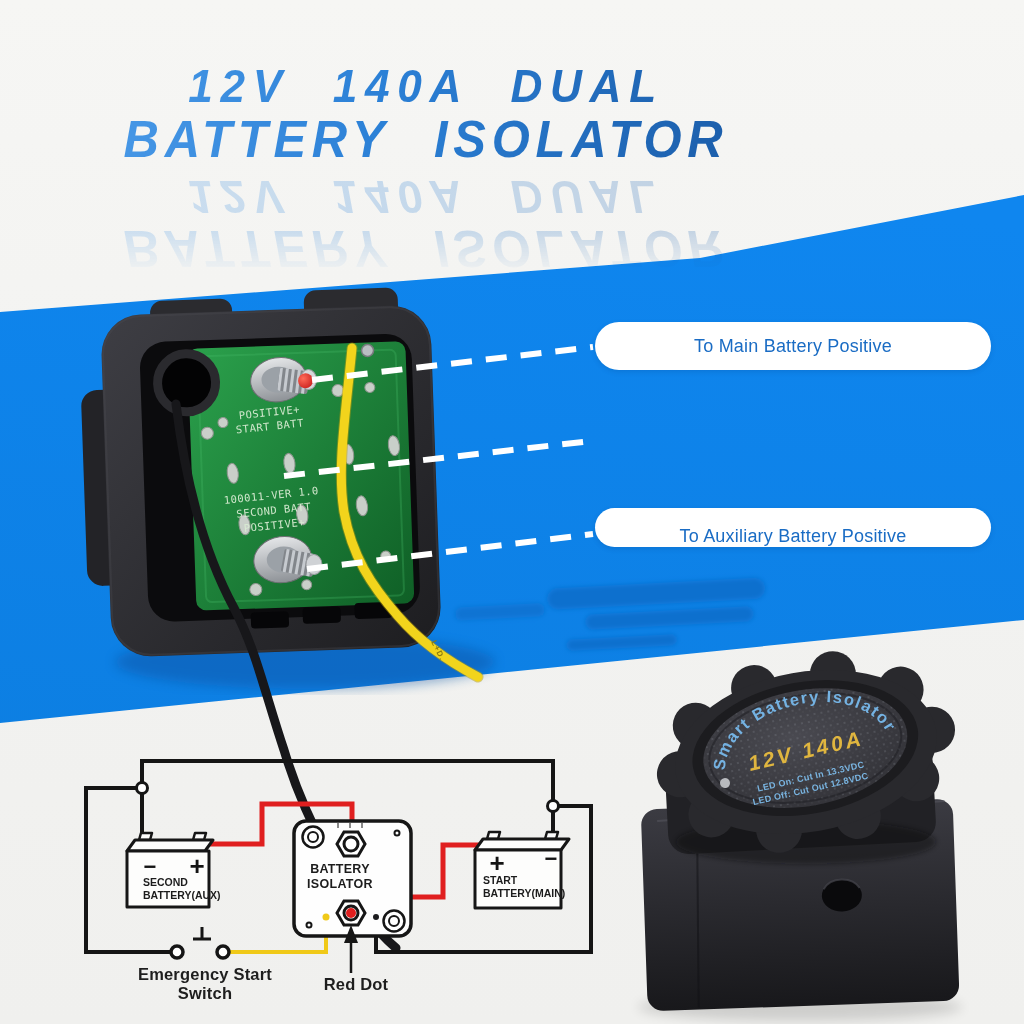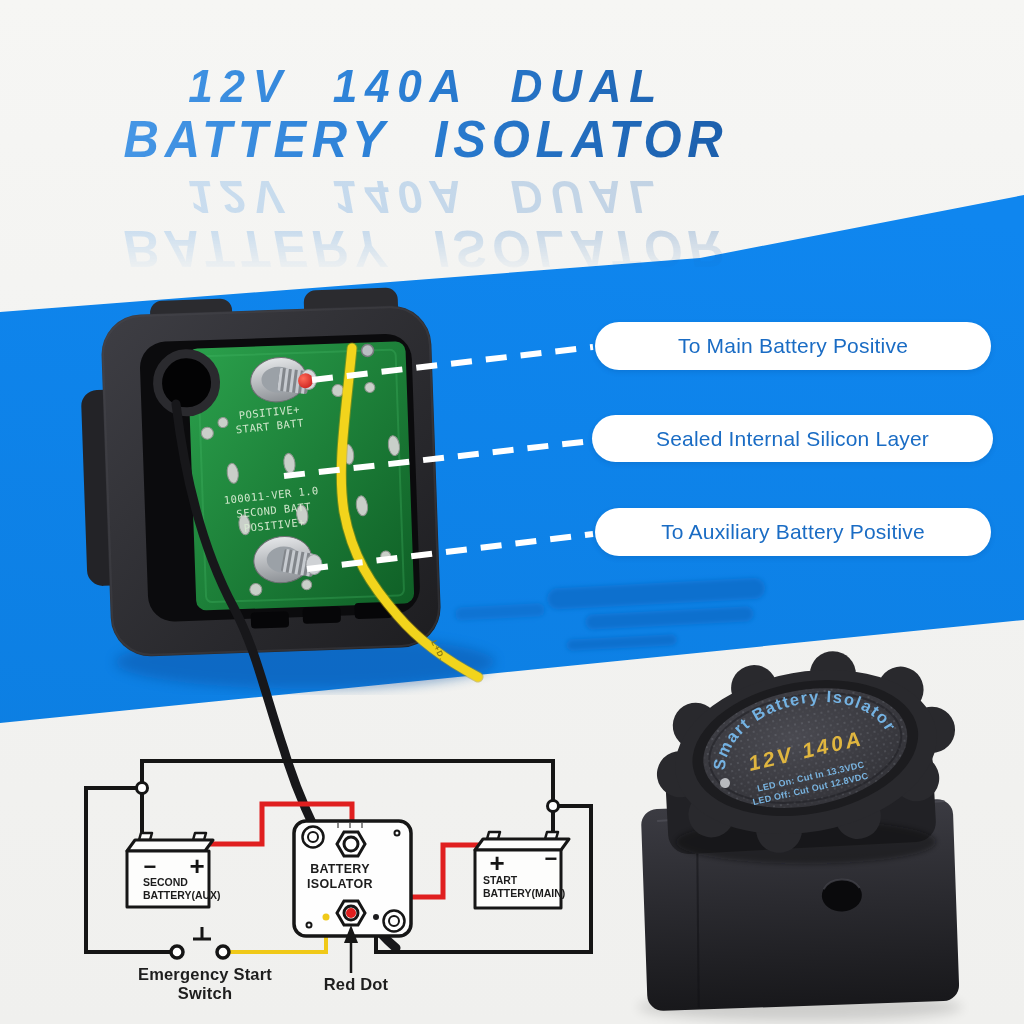--- a/index.html
+++ b/index.html
@@ -28,24 +28,24 @@
     transform:scaleY(-1) translateY(-4px);opacity:.26;filter:blur(.6px);
     -webkit-mask-image:linear-gradient(to top,rgba(0,0,0,.9) 55%,transparent 100%);
     mask-image:linear-gradient(to top,rgba(0,0,0,.9) 55%,transparent 100%);
   }
   
   .pill{
     position:absolute;z-index:5;background:#ffffff;border-radius:25px;
     display:flex;align-items:center;justify-content:center;
     box-shadow:0 2px 5px rgba(5,60,130,.18);
   }
-  .pill span{font-size:21px;font-weight:500;color:#1a6cc4;letter-spacing:.2px;white-space:nowrap;}
+  .pill span{font-size:18px;font-weight:500;color:#1a6cc4;letter-spacing:.2px;white-space:nowrap;}
   .pill1{left:595px;top:322px;width:396px;height:48px;}
   .pill2{left:592px;top:415px;width:401px;height:47px;}
-  .pill3{left:595px;top:508px;width:396px;height:48px;}
+  .pill3{left:595px;top:508px;width:396px;height:39px;align-items:flex-end;}
   
   .art{position:absolute;left:0;top:0;z-index:3;}
   .pcb-txt{font-family:"DejaVu Sans Mono",monospace;font-size:10.5px;letter-spacing:.5px;fill:#d9ecd3;opacity:.95;}
   .dg-big{font-size:12.5px;font-weight:700;fill:#1c1c1c;letter-spacing:.3px;}
   .dg-batt{font-size:10.5px;font-weight:700;fill:#1c1c1c;}
   .dg-sign{font-weight:700;fill:#141414;}
   .dg-label{font-size:16.5px;font-weight:700;fill:#1e1e1e;letter-spacing:.2px;}
   .cap-arc{font-size:16.5px;font-weight:700;fill:#74b2e2;letter-spacing:1.5px;}
   .cap-rating{font-size:21px;font-weight:700;fill:#e0b63f;letter-spacing:3px;font-style:italic;}
   .cap-spec{font-size:9px;font-weight:700;fill:#79b4e0;letter-spacing:.3px;}
@@ -302,20 +302,17 @@
     <div class="t2">BATTERY ISOLATOR</div>
     <div class="refl">
       <div class="t2">BATTERY ISOLATOR</div>
       <div class="t1">12V 140A DUAL</div>
     </div>
   </div>
 
   <div class="pill pill1">
     <span>To Main Battery Positive</span>
   </div>
-  <div class="pill pill2">
-    <span>Sealed Internal Silicon Layer</span>
-  </div>
   <div class="pill pill3">
     <span>To Auxiliary Battery Positive</span>
   </div>
 
 </div>
 
 </body></html>

